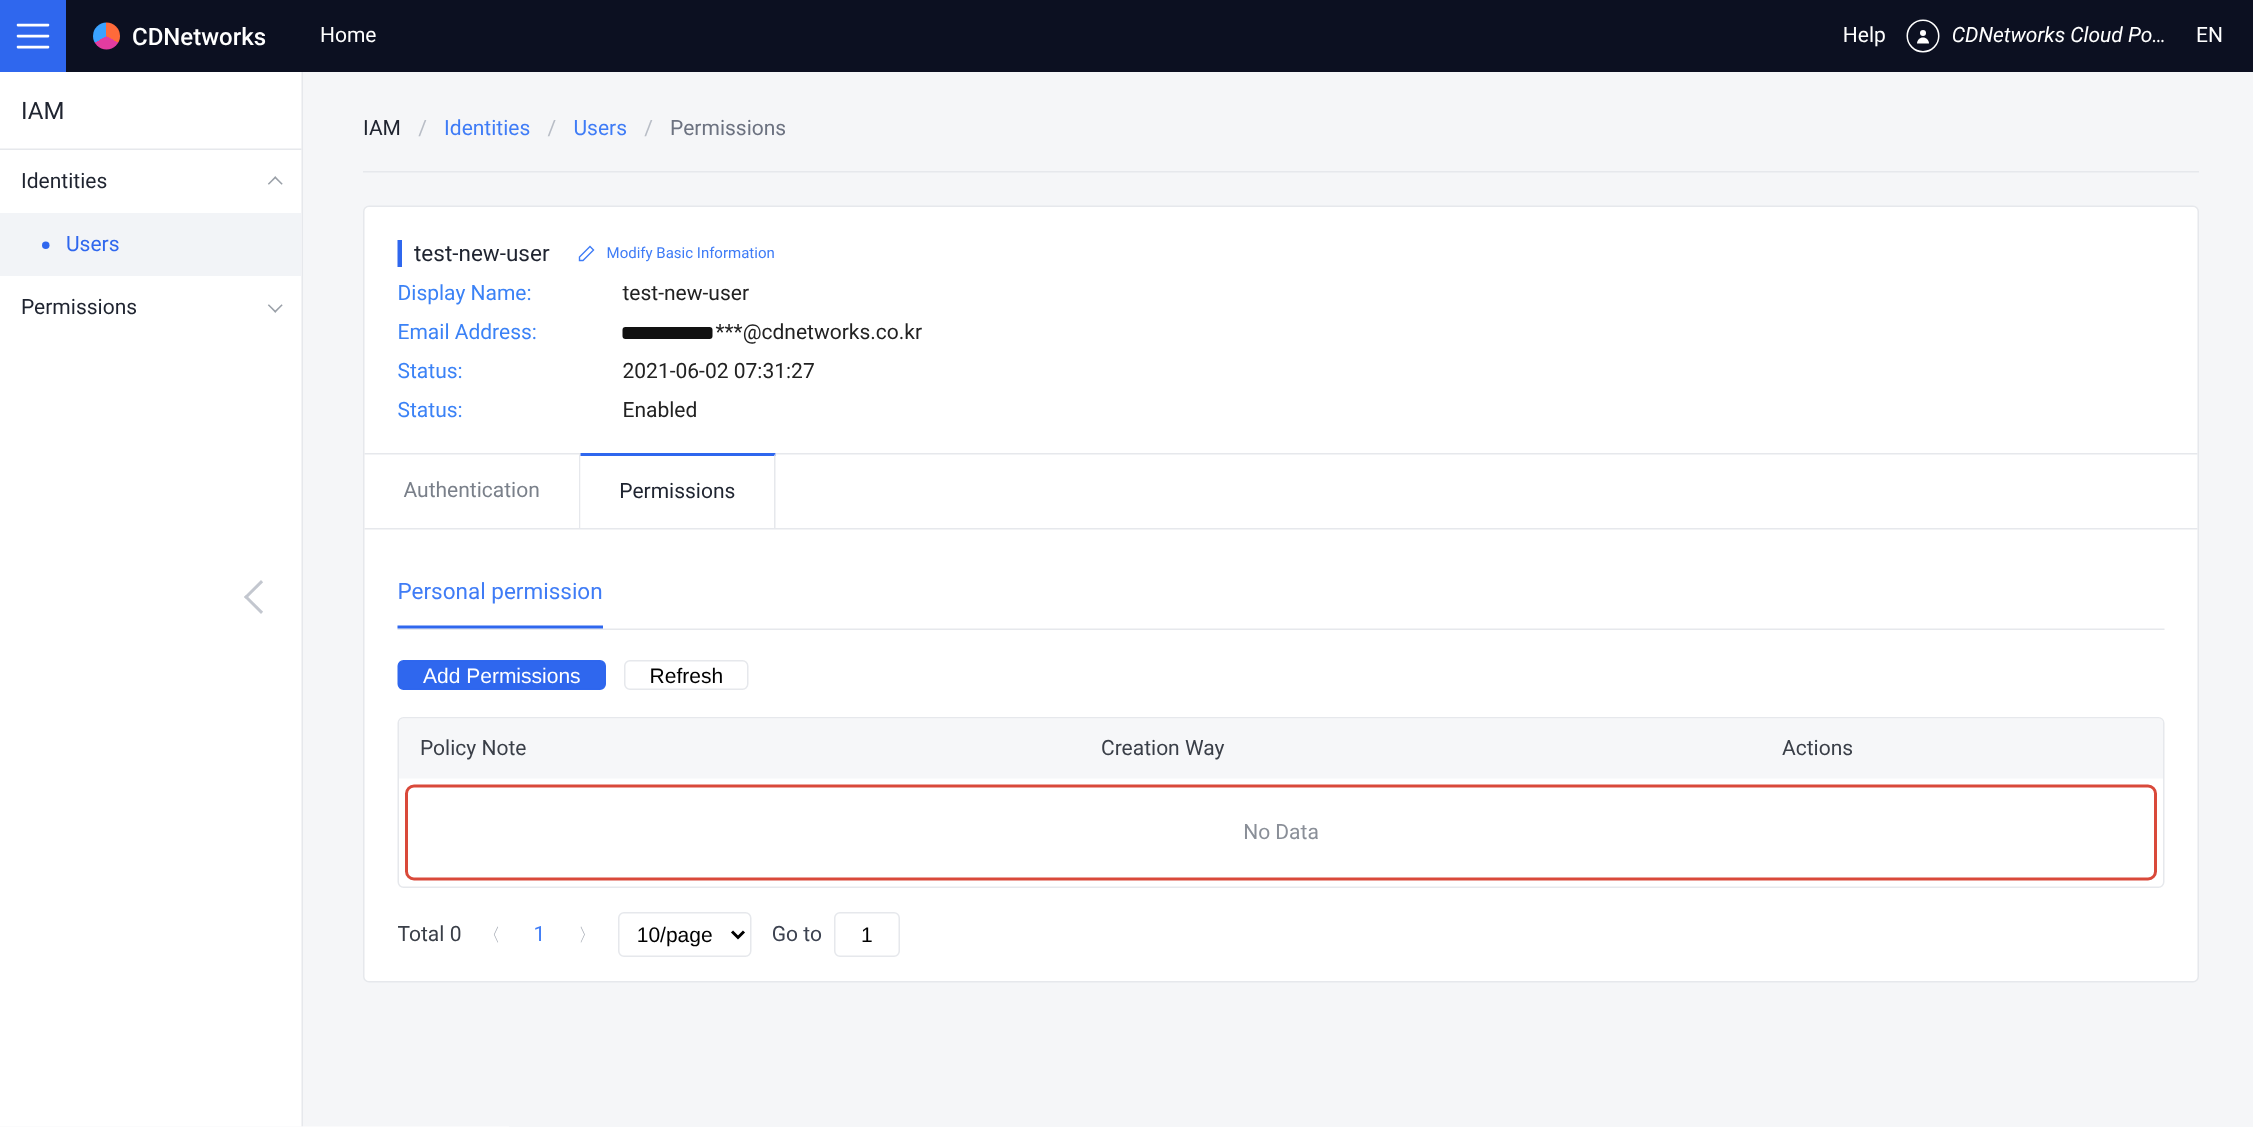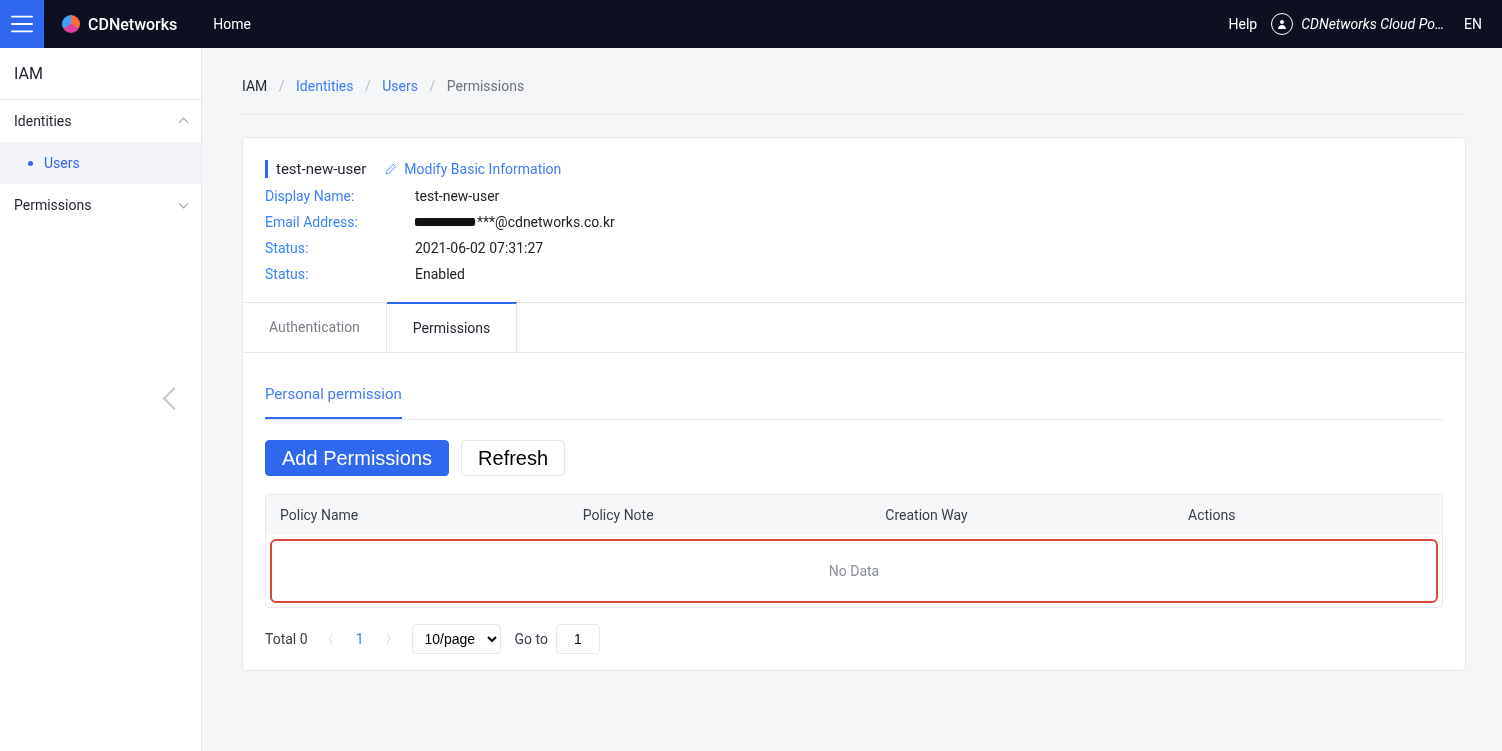--- a/index.html
+++ b/index.html
@@ -78,21 +78,21 @@
   .crumbs a{color:var(--link);text-decoration:none;cursor:pointer;}
   .crumbs .sep{color:#b8bdc6;margin:0 8px;}
   .crumbs .cur{color:#6c7280;}
 
   .card{
     background:#fff;border:1px solid var(--border);border-radius:4px;padding:22px 22px 16px;
   }
 
   .title-row{display:flex;align-items:center;gap:18px;margin-bottom:10px;}
   .title-name{border-left:3px solid var(--accent-blue);padding-left:8px;font-size:15px;}
-  .edit-link{color:var(--link);font-size:14px;display:inline-flex;align-items:center;gap:6px;cursor:pointer;}
+  .edit-link{color:var(--link);font-size:10px;display:inline-flex;align-items:center;gap:6px;cursor:pointer;}
   .edit-link svg{width:14px;height:14px;stroke:var(--link);fill:none;stroke-width:1.6;}
 
   .info{display:grid;grid-template-columns:150px 1fr;row-gap:10px;margin-bottom:20px;color:#222;}
   .info .lbl{color:#3b82f6;}
   .email-mask{display:inline-flex;align-items:center;}
   .redact{display:inline-block;width:60px;height:8px;background:#111;border-radius:2px;margin-right:2px;}
 
   .tabs1{display:flex;border-top:1px solid var(--border);border-bottom:1px solid var(--border);margin:0 -22px 22px;}
   .tabs1 .tab{
     padding:16px 26px;color:#7a808a;cursor:pointer;font-size:14px;border-right:1px solid var(--border);
@@ -100,22 +100,22 @@
   .tabs1 .tab.active{color:#1f2430;border-top:2px solid var(--accent-blue);margin-top:-1px;background:#fff;}
 
   .tabs2{border-bottom:1px solid var(--border);margin-bottom:20px;}
   .tabs2 .tab{
     display:inline-block;padding:10px 0 14px;margin-right:28px;color:var(--link);font-size:15px;cursor:pointer;
     border-bottom:2px solid var(--accent-blue);
   }
 
   .btn-row{display:flex;gap:12px;margin-bottom:18px;}
   .btn{
-    height:36px;padding:0 16px;border-radius:4px;border:1px solid var(--border);background:#fff;
-    font-size:20px;cursor:pointer;display:inline-flex;align-items:center;
+    height:20px;padding:0 16px;border-radius:4px;border:1px solid var(--border);background:#fff;
+    font-size:14px;cursor:pointer;display:inline-flex;align-items:center;
   }
   .btn.primary{background:#2f67ee;border-color:#2f67ee;color:#fff;}
 
   .table{border:1px solid var(--border);border-radius:4px;overflow:hidden;}
   .thead{display:flex;background:#f6f7f9;color:#3a3f48;font-size:14px;padding:12px 14px;}
   .th{flex:1;}
   .th.actions{flex:0 0 240px;text-align:left;}
   .empty{
     border:2px solid #d9493a;border-radius:6px;margin:4px;padding:22px 0;text-align:center;color:#8a8f98;font-size:14px;
   }
@@ -236,21 +236,20 @@
         <span class="tab">Personal permission</span>
       </div>
 
       <div class="btn-row">
         <button class="btn primary">Add Permissions</button>
         <button class="btn">Refresh</button>
       </div>
 
       <div class="table">
         <div class="thead">
-          <div class="th">Policy Name</div>
           <div class="th">Policy Note</div>
           <div class="th">Creation Way</div>
           <div class="th actions">Actions</div>
         </div>
         <div class="empty">No Data</div>
       </div>
 
       <div class="pager">
         <span class="total">
           <span>Total</span>

